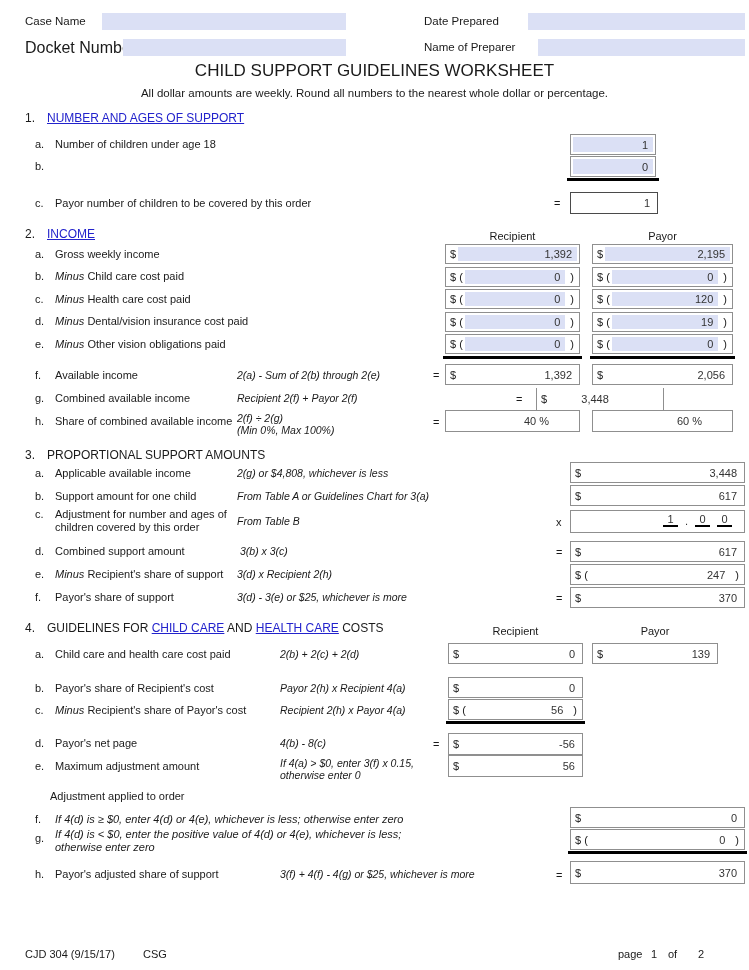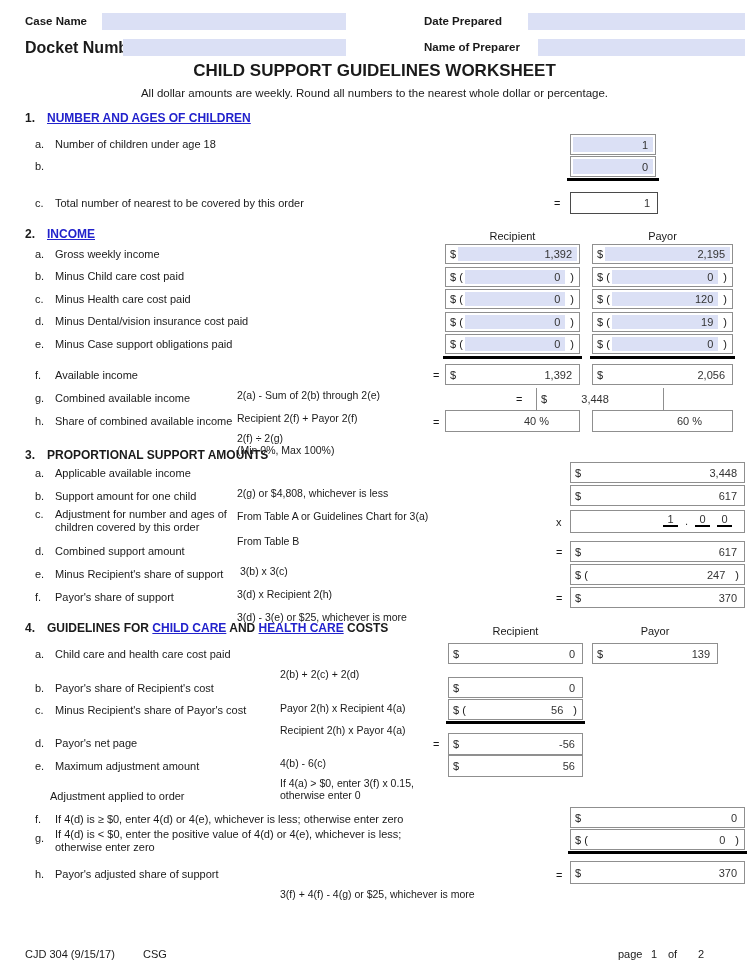--- a/index.html
+++ b/index.html
@@ -1,21 +1,21 @@
 <!DOCTYPE html>
 <html><head>
 <meta charset="utf-8">
 <style>
   html,body{margin:0;padding:0;background:#fff;}
   .page{position:relative;width:749px;height:970px;background:#ffffff;
         font-family:"Liberation Sans", sans-serif;color:#1a1a1a;overflow:hidden;}
   .t{position:absolute;font-size:11px;line-height:13px;white-space:nowrap;}
-  .b{font-weight:bold;}
-  .i{}
-  .sm{font-size:10.5px;margin-top:20px;}
+  .b{font-weight:normal;}
+  .i{font-style:italic;}
+  .sm{font-size:10.5px;}
   .h12{font-size:12px;}
   .link{color:#2222cc;text-decoration:underline;}
   .center{text-align:center;}
   .hfield{position:absolute;background:#dbe0f5;height:17px;}
   .box{position:absolute;background:#fff;border:1px solid #8f8f8f;display:flex;align-items:center;
        font-size:11px;box-sizing:border-box;}
   .box.dark{border-color:#4a4a4a;}
   .cur{padding-left:4px;}
   .op{padding-left:3px;}
   .cp{padding:0 5px 0 3px;}
@@ -45,40 +45,40 @@
   <div class="hfield" style="left:528px;top:13px;width:217px"><span></span></div>
   <div class="t b" style="left:25px;top:41px;font-size:16px">Docket Number</div>
   <div class="hfield" style="left:123px;top:39px;width:223px"><span></span></div>
   <div class="t b" style="left:424px;top:41px;font-size:11.5px">Name of Preparer</div>
   <div class="hfield" style="left:538px;top:39px;width:207px"><span></span></div>
 
   <div class="t center" style="left:0;top:87px;width:749px;font-size:11.5px">All dollar amounts are weekly.  Round all numbers to the nearest whole dollar or percentage.</div>
   <div class="t b center" style="left:0;top:64px;width:749px;font-size:17px">CHILD SUPPORT GUIDELINES WORKSHEET</div>
 
   <div class="t b h12" style="left:25px;top:112px">1.</div>
-  <div class="t b h12 link" style="left:47px;top:112px">NUMBER AND AGES OF CHILDREN</div>
+  <div class="t b h12 link" style="left:47px;top:112px">NUMBER AND AGES OF SUPPORT</div>
 
   <div class="t" style="left:35px;top:138px">a.</div>
   <div class="t" style="left:55px;top:138px">Number of children under age 18</div>
   <div class="box" style="left:570px;top:134px;width:86px;height:21px">
     <span class="fill sh">
         <span class="val">1</span>
       </span>
   </div>
 
   <div class="t" style="left:35px;top:160px">b.</div>
   <div class="box" style="left:570px;top:156px;width:86px;height:21px">
     <span class="fill sh">
         <span class="val">0</span>
       </span>
   </div>
   <div class="sumline" style="left:567px;top:178px;width:92px"></div>
 
   <div class="t" style="left:35px;top:197px">c.</div>
-  <div class="t" style="left:55px;top:197px">Total number of nearest to be covered by this order</div>
+  <div class="t" style="left:55px;top:197px">Payor number of children to be covered by this order</div>
   <div class="eq" style="left:554px;top:197px">=</div>
   <div class="box dark" style="left:570px;top:192px;width:88px;height:22px">
     <span class="fill">
         <span class="val">1</span>
       </span>
   </div>
 
   <div class="t b h12" style="left:25px;top:228px">2.</div>
   <div class="t b h12 link" style="left:47px;top:228px">INCOME</div>
   <div class="t center" style="left:445px;top:230px;width:135px">Recipient</div>
@@ -150,21 +150,21 @@
   <div class="box" style="left:592px;top:312px;width:141px;height:20px">
     <span class="cur">$</span>
     <span class="op">(</span>
     <span class="fill sh">
         <span class="val">19</span>
       </span>
     <span class="cp">)</span>
   </div>
 
   <div class="t" style="left:35px;top:338px">e.</div>
-  <div class="t" style="left:55px;top:338px"><span class="i">Minus</span> <span>Case support obligations paid</span></div>
+  <div class="t" style="left:55px;top:338px"><span class="i">Minus</span> <span>Other vision obligations paid</span></div>
   <div class="box" style="left:445px;top:334px;width:135px;height:20px">
     <span class="cur">$</span>
     <span class="op">(</span>
     <span class="fill sh">
         <span class="val">0</span>
       </span>
     <span class="cp">)</span>
   </div>
   <div class="box" style="left:592px;top:334px;width:141px;height:20px">
     <span class="cur">$</span>
@@ -325,21 +325,21 @@
     <span class="op">(</span>
     <span class="fill">
         <span class="val">56</span>
       </span>
     <span class="cp">)</span>
   </div>
   <div class="sumline" style="left:446px;top:721px;width:139px"></div>
 
   <div class="t" style="left:35px;top:737px">d.</div>
   <div class="t" style="left:55px;top:737px">Payor's net page</div>
-  <div class="t i sm" style="left:280px;top:737px">4(b) - 6(c)</div>
+  <div class="t i sm" style="left:280px;top:737px">4(b) - 8(c)</div>
   <div class="eq" style="left:433px;top:738px">=</div>
   <div class="box" style="left:448px;top:733px;width:135px;height:22px">
     <span class="cur">$</span>
     <span class="fill">
         <span class="val">-56</span>
       </span>
   </div>
 
   <div class="t" style="left:35px;top:760px">e.</div>
   <div class="t" style="left:55px;top:760px">Maximum adjustment amount</div>

